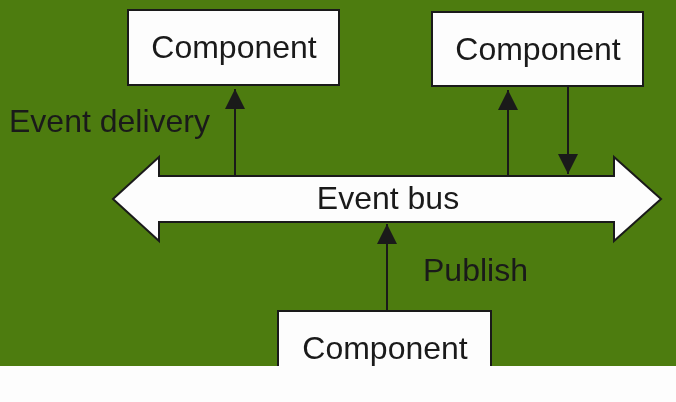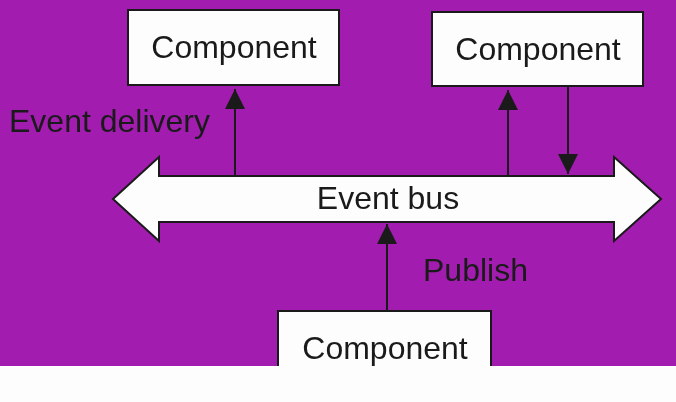--- a/index.html
+++ b/index.html
@@ -4,21 +4,21 @@
 <style>
   html, body {
     margin: 0;
     padding: 0;
     background: #fdfdfd;
   }
   .canvas {
     position: relative;
     width: 676px;
     height: 366px;
-    background: #a21caf;
+    background: #4d7c0f;
     overflow: hidden;
   }
   svg {
     display: block;
     width: 676px;
     height: 402px;
   }
   .shape {
     fill: #fdfdfd;
     stroke: #1a1a1a;

